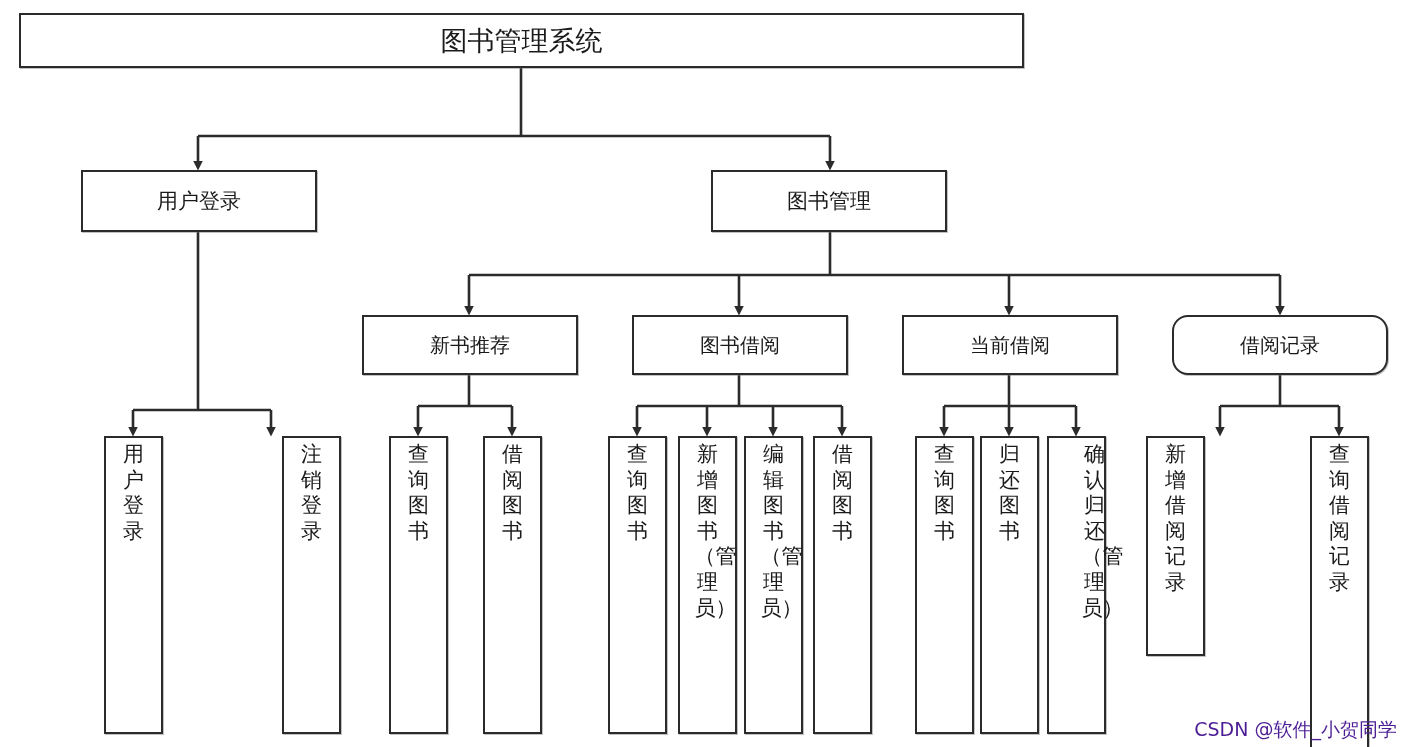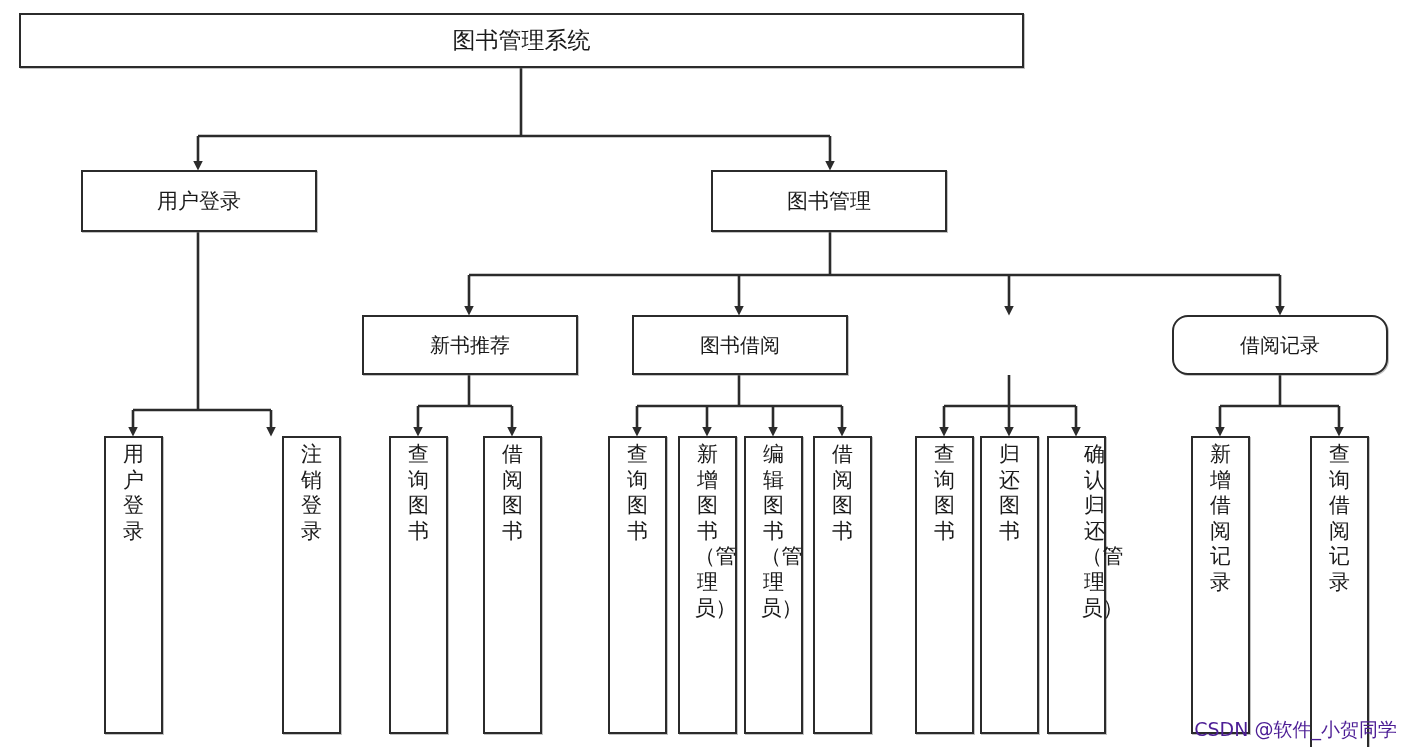--- a/index.html
+++ b/index.html
@@ -37,21 +37,21 @@
     color: #1a1a1a;
     box-shadow: 1px 1px 0 rgba(120,120,120,0.45);
   }
   .node .label {
     display: block;
     text-align: center;
     line-height: 1.15;
     white-space: nowrap;
   }
   
-  .node.level0 .label { font-size: 23px; }
+  .node.level0 .label { font-size: 27px; }
   .node.level1 .label { font-size: 21px; }
   .node.level2 .label { font-size: 20px; }
 
   
   .node.leaf {
     align-items: flex-start;
     justify-content: center;
     padding-top: 4px;
   }
   .node.leaf .label {
@@ -139,20 +139,23 @@
   <div class="node level1" style="left:711px; top:170px; width:236px; height:62px;">
     <span class="label">图书管理</span>
   </div>
 
   <div class="node level2" style="left:362px; top:315px; width:216px; height:60px;">
     <span class="label">新书推荐</span>
   </div>
   <div class="node level2" style="left:632px; top:315px; width:216px; height:60px;">
     <span class="label">图书借阅</span>
   </div>
+  <div class="node level2" style="left:902px; top:315px; width:216px; height:60px;">
+    <span class="label">当前借阅</span>
+  </div>
   <div class="node level2" style="left:1172px; top:315px; width:216px; height:60px;border-radius:16px;">
     <span class="label">借阅记录</span>
   </div>
 
   <div class="node leaf" style="left:104px; top:436px; width:59px; height:298px;">
     <span class="label">用户登录</span>
   </div>
   <div class="node leaf" style="left:242px; top:436px; width:59px; height:298px;margin-left:40px;">
     <span class="label">注销登录</span>
   </div>
@@ -180,21 +183,21 @@
   <div class="node leaf" style="left:915px; top:436px; width:59px; height:298px;">
     <span class="label">查询图书</span>
   </div>
   <div class="node leaf" style="left:980px; top:436px; width:59px; height:298px;">
     <span class="label">归还图书</span>
   </div>
   <div class="node leaf" style="left:1047px; top:436px; width:59px; height:298px;padding-left:36px;">
     <span class="label">确认归还（管理员）</span>
   </div>
 
-  <div class="node leaf" style="left:1191px; top:436px; width:59px; height:298px;">
+  <div class="node leaf" style="left:1146px; top:436px; width:59px; height:220px;">
     <span class="label">新增借阅记录</span>
   </div>
   <div class="node leaf" style="left:1310px; top:436px; width:59px; height:334px;">
     <span class="label">查询借阅记录</span>
   </div>
 
   <div class="watermark">CSDN @软件_小贺同学</div>
 </div>
 
 </body></html>

